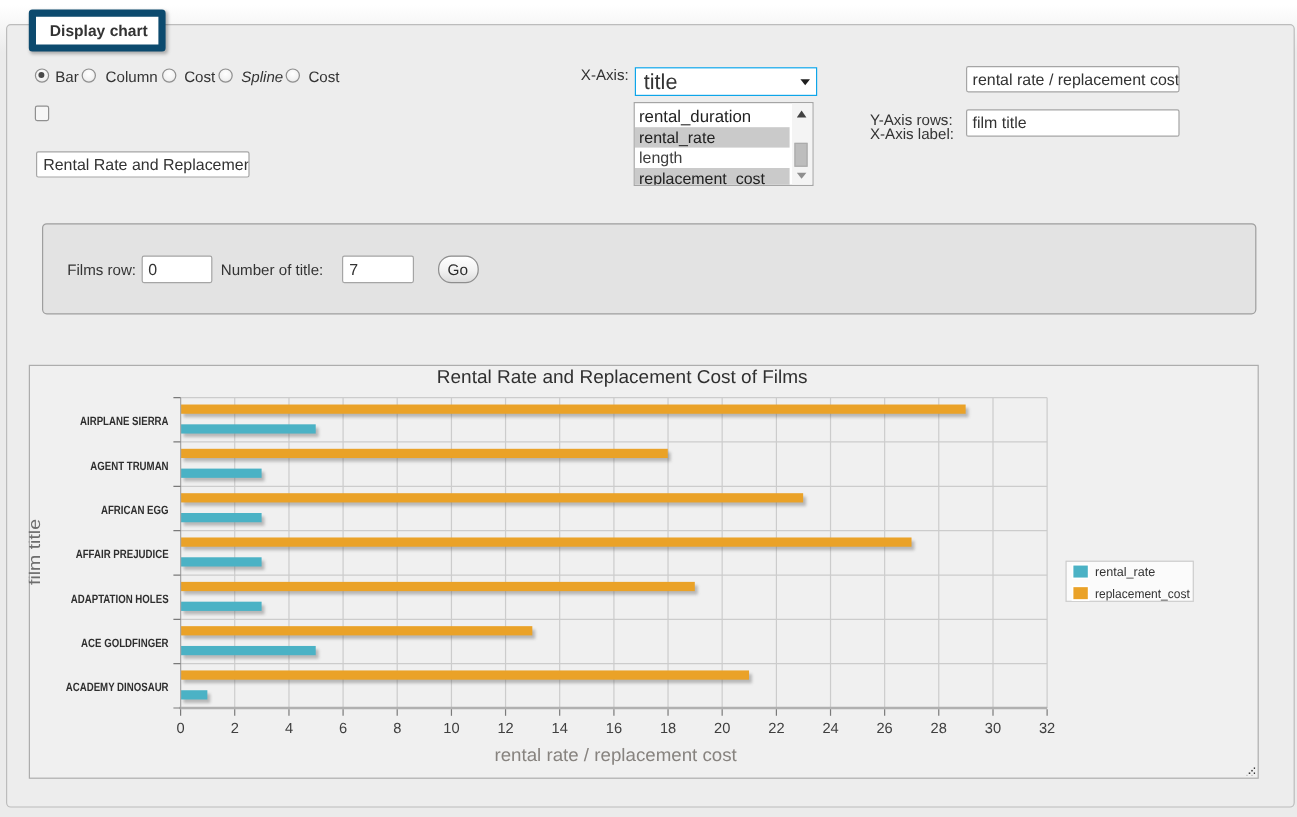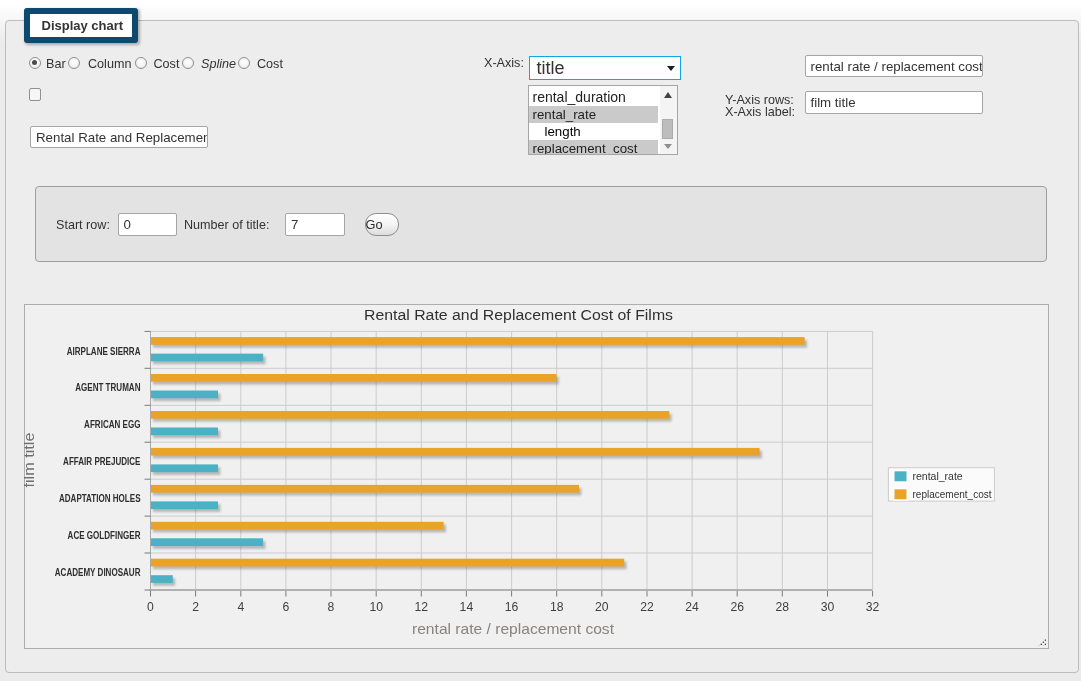--- a/index.html
+++ b/index.html
@@ -40,41 +40,41 @@
 <div class="inp" style="left:30px;top:126px;width:171px;height:20px;">Rental Rate and Replacement Cost of Films</div>
 
 <div class="lbl" style="left:484px;top:56px;">X-Axis:</div>
 <div class="abs" style="left:528.5px;top:56px;width:143.5px;height:22px;background:#fff;border:1px solid #0ea5e9;font-size:18px;color:#333;line-height:22px;padding-left:7px;">title
   <span style="position:absolute;right:5px;top:9px;width:0;height:0;border-left:4.5px solid transparent;border-right:4.5px solid transparent;border-top:5px solid #1f1f1f;"></span>
 </div>
 
 <div class="abs" style="left:527.5px;top:85px;width:148px;height:67.5px;background:#fff;border:1px solid #a5a5a5;overflow:hidden;">
   <div style="position:absolute;left:0;top:2.8px;width:127px;height:17.1px;font-size:14px;color:#222;line-height:17px;padding-left:4px;">rental_duration</div>
   <div style="position:absolute;left:0;top:19.9px;width:125px;height:17.1px;background:#cacaca;font-size:13.3px;color:#222;line-height:17px;padding-left:4px;">rental_rate</div>
-  <div style="position:absolute;left:12px;top:37px;width:127px;height:17.1px;font-size:13.3px;color:#000000;line-height:17px;padding-left:4px;">length</div>
+  <div style="position:absolute;left:0;top:37px;width:127px;height:17.1px;font-size:13.3px;color:#404040;line-height:17px;padding-left:4px;">length</div>
   <div style="position:absolute;left:0;top:54.1px;width:125px;height:17.1px;background:#cacaca;font-size:13.3px;color:#222;line-height:17px;padding-left:4px;">replacement_cost</div>
   <div style="position:absolute;right:0;top:0;width:17px;height:67.5px;background:#f4f4f4;">
     <div style="position:absolute;left:4px;top:6px;width:0;height:0;border-left:4.5px solid transparent;border-right:4.5px solid transparent;border-bottom:6px solid #424242;"></div>
     <div style="position:absolute;left:2px;top:33px;width:11.5px;height:19.5px;background:#bdbdbd;border:1px solid #ababab;box-sizing:border-box;"></div>
     <div style="position:absolute;left:4px;bottom:4.5px;width:0;height:0;border-left:4.5px solid transparent;border-right:4.5px solid transparent;border-top:5.5px solid #8f8f8f;"></div>
   </div>
 </div>
 <div class="lbl" style="left:487px;top:139px;margin-top:48px;">Series:</div>
 
 <div class="lbl" style="left:725px;top:59.6px;margin-top:45px;">X-Axis label:</div>
 <div class="inp" style="left:804.5px;top:54.5px;width:171px;height:20.5px;">rental rate / replacement cost</div>
 <div class="lbl" style="left:725px;top:92.6px;">Y-Axis rows:</div>
 <div class="inp" style="left:804.5px;top:91px;width:171px;height:21px;">film title</div>
 
 <div class="abs" style="left:35px;top:185.5px;width:1010px;height:74px;background:#e3e3e3;border:1px solid #9e9e9e;border-radius:4px;"></div>
-<div class="lbl" style="left:56px;top:218px;">Start row:</div>
+<div class="lbl" style="left:56px;top:218px;">Films row:</div>
 <div class="inp" style="left:117.5px;top:213px;width:52px;height:21px;">0</div>
 <div class="lbl" style="left:184px;top:218px;">Number of title:</div>
 <div class="inp" style="left:285px;top:213px;width:53px;height:21px;">7</div>
-<div class="abs" style="left:364.5px;top:213px;width:32px;height:21px;border:1px solid #8e8e8e;border-radius:11px;background:linear-gradient(180deg,#ffffff 0%,#f2f2f2 55%,#dcdcdc 100%);font-size:12.8px;color:#2b2b2b;line-height:21px;">Go</div>
+<div class="abs" style="left:364.5px;top:213px;width:32px;height:21px;border:1px solid #8e8e8e;border-radius:11px;background:linear-gradient(180deg,#ffffff 0%,#f2f2f2 55%,#dcdcdc 100%);font-size:12.8px;color:#2b2b2b;text-align:center;line-height:21px;">Go</div>
 
 <div class="abs" style="left:24px;top:304px;width:1023px;height:343px;border:1px solid #adadad;background:#f0f0f0;">
 <svg width="1022" height="342" viewBox="0 0 1022 342" style="position:absolute;left:-1px;top:-1px;font-family:'Liberation Sans',sans-serif">
 <defs>
         <filter id="bsh" x="-30%" y="-60%" width="170%" height="260%">
           <feGaussianBlur stdDeviation="1.25"></feGaussianBlur>
         </filter>
       </defs>
 <rect x="126.5" y="27.4" width="722.1" height="258.6" fill="#f0f0f0"></rect>
 <line x1="126.5" y1="27.4" x2="848.6" y2="27.4" stroke="#cccccc" stroke-width="1"></line>

